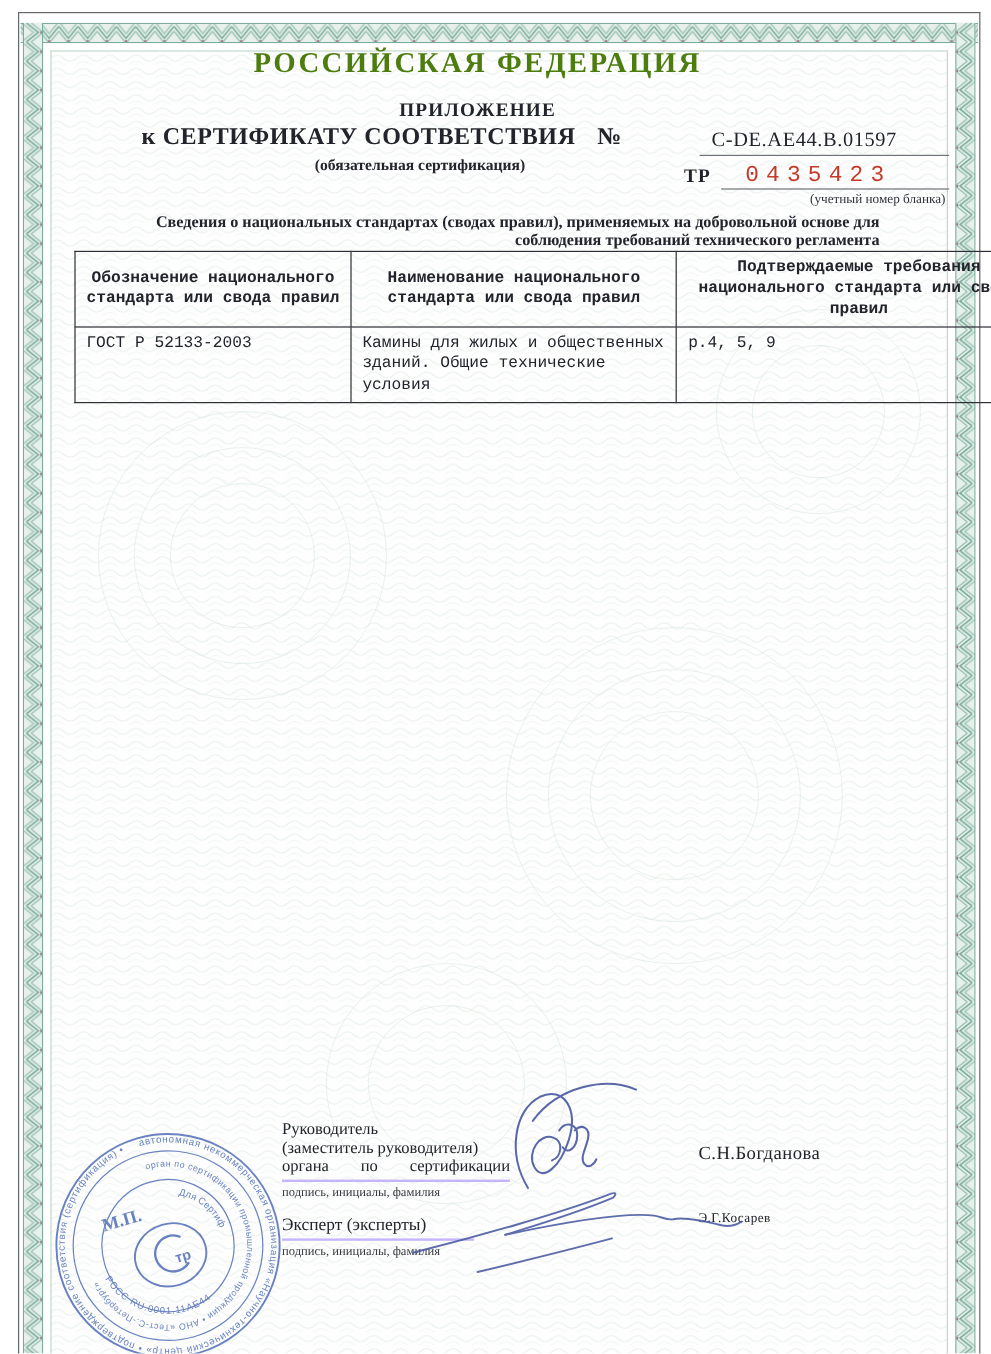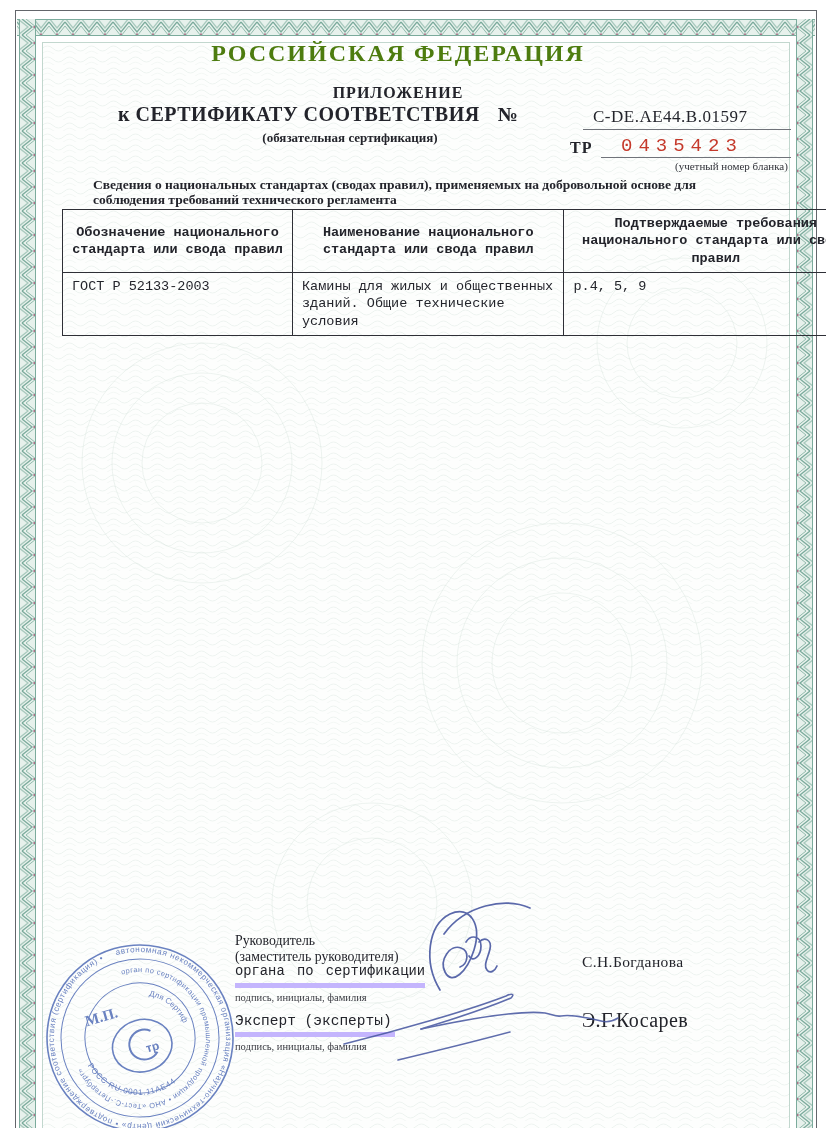--- a/index.html
+++ b/index.html
@@ -22,37 +22,37 @@
   .doc-title{left:0;right:30px;top:84px;text-align:center;font-size:16px;font-weight:bold;letter-spacing:1px;}
   .cert-line{left:118px;top:103px;font-size:20px;font-weight:bold;letter-spacing:.5px;white-space:nowrap;}
   .cert-line .nosign{margin-left:18px;}
   .cert-number{left:593px;top:107px;font-size:17px;letter-spacing:.5px;}
   .rule1{left:583px;top:129px;width:208px;height:1px;background:#70737a;}
   .cert-type{left:170px;width:360px;top:130px;text-align:center;font-size:13px;font-weight:bold;}
   .tr-label{left:570px;top:139px;font-size:16px;font-weight:bold;letter-spacing:1px;}
   .blank-number{left:621px;top:135px;font-family:"Liberation Mono", monospace;font-weight:normal;font-size:19px;letter-spacing:6px;color:#c5392b;}
   .rule2{left:601px;top:157px;width:190px;height:1px;background:#70737a;}
   .blank-caption{left:636px;top:160px;font-size:11px;color:#33343b;margin-left:39px;}
-  .intro{left:93px;width:640px;top:177px;text-align:left;font-size:13.5px;font-weight:bold;line-height:15px;}
+  .intro{left:93px;width:640px;top:177px;text-align:right;font-size:13.5px;font-weight:bold;line-height:15px;}
   
   .std-table{left:62px;top:209px;width:806px;border-collapse:collapse;position:absolute;font-family:Liberation Mono, monospace;}
   .std-table th,.std-table td{border:1.6px solid #2e2f36;font-size:13.5px;line-height:1.28;padding:5px 9px;}
   .std-table th{font-weight:bold;text-align:center;vertical-align:middle;height:52px;}
   .std-table td{vertical-align:top;text-align:left;}
   .col1{width:203px;}.col2{width:243px;}.col3{width:274px;}
   .row1 td{height:48px;}
   .row2 td{height:36px;}
   
   .role-block{left:235px;top:933px;width:190px;font-size:13.8px;line-height:15.5px;}
   .role-just{text-align:justify;text-align-last:justify;}
-  .sig-rule{border-bottom:5px solid #c4b5fd;padding-bottom:3px;font-family:Liberation Mono, monospace;}
+  .sig-rule{border-bottom:2px solid #c4b5fd;padding-bottom:3px;}
   .sig-caption{font-size:10.5px;color:#3a3b42;padding-top:2px;font-family:Liberation Serif, serif;}
   .expert-block{left:235px;top:1013px;width:160px;font-size:14.5px;line-height:16px;}
   .name-head{left:582px;top:953px;font-size:15.5px;letter-spacing:.4px;}
-  .name-expert{left:582px;top:1009px;font-size:20px;letter-spacing:.4px;}
+  .name-expert{left:582px;top:1009px;font-size:11px;letter-spacing:.4px;}
   svg{display:block;}
   .no-pe{pointer-events:none;}
 </style>
 </head>
 <body>
 
 <svg class="abs no-pe" style="left:42px;top:43px;width:748px;height:1085px;" viewBox="0 0 748 1085" preserveAspectRatio="none">
   <defs>
     <pattern id="guil" width="22" height="11" patternUnits="userSpaceOnUse">
       <path d="M0,5.5 Q5.5,0.5 11,5.5 T22,5.5" fill="none" stroke="#d9e6df" stroke-width="0.8"></path>

